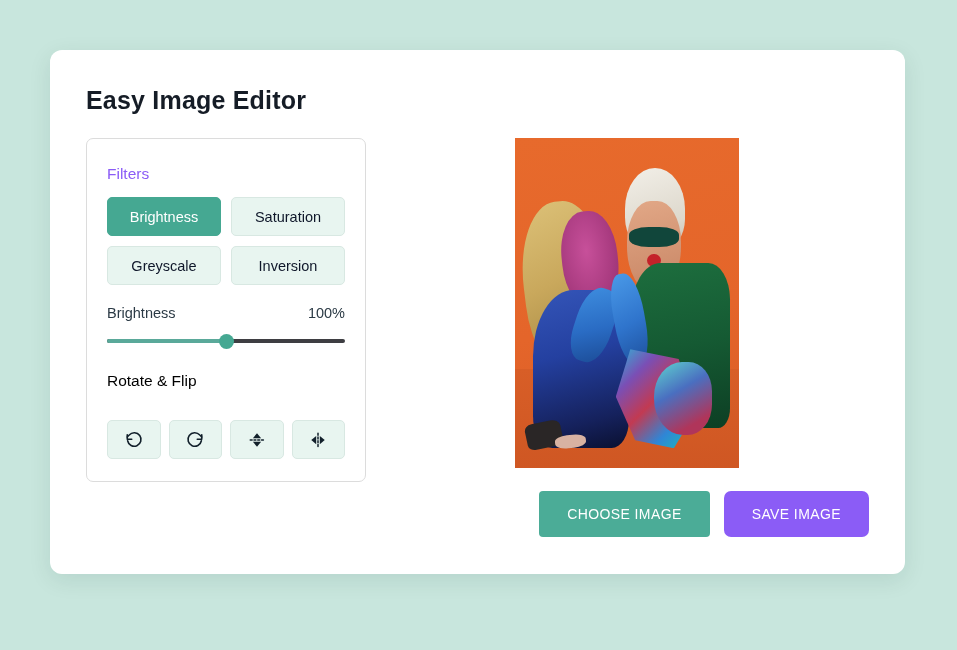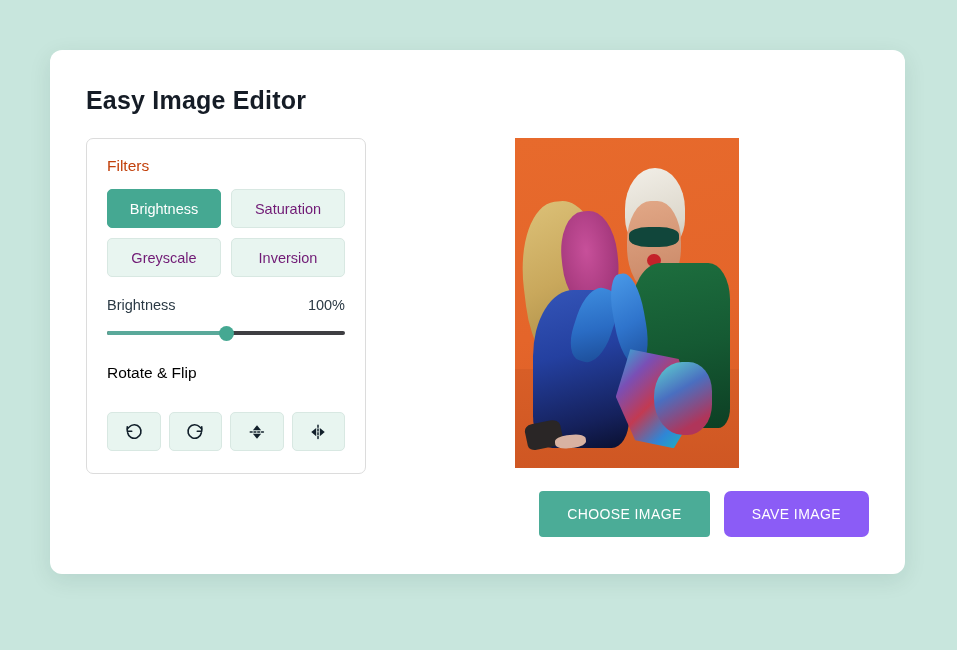--- a/index.html
+++ b/index.html
@@ -54,36 +54,37 @@
   }
 
   .filters-panel {
     border: 1px solid #dcdcdc;
     border-radius: 7px;
     padding: 18px 20px 22px 20px;
   }
 
   .panel-heading {
     font-size: 15.5px;
-    color: #c2410c;
+    color: #8b5cf6;
     margin-bottom: 14px;
+    margin-top: 8px;
   }
 
   .filter-grid {
     display: grid;
     grid-template-columns: 1fr 1fr;
     gap: 10px 10px;
   }
 
   .filter-btn {
     height: 39px;
     border-radius: 5px;
     border: 1px solid #d8e8e2;
     background: #e8f5f0;
-    color: #701a75;
+    color: #0f172a;
     font-size: 14.5px;
     font-family: "Liberation Sans", sans-serif;
     cursor: pointer;
     display: flex;
     align-items: center;
     justify-content: center;
   }
 
   .filter-btn.active {
     background: #45a892;

